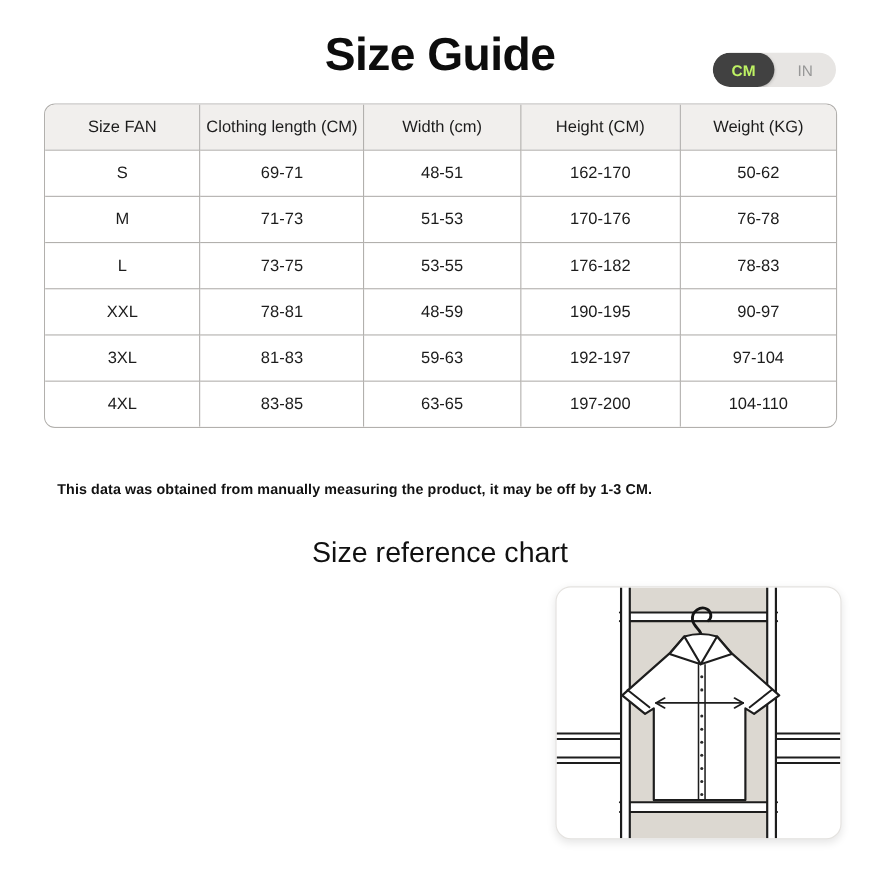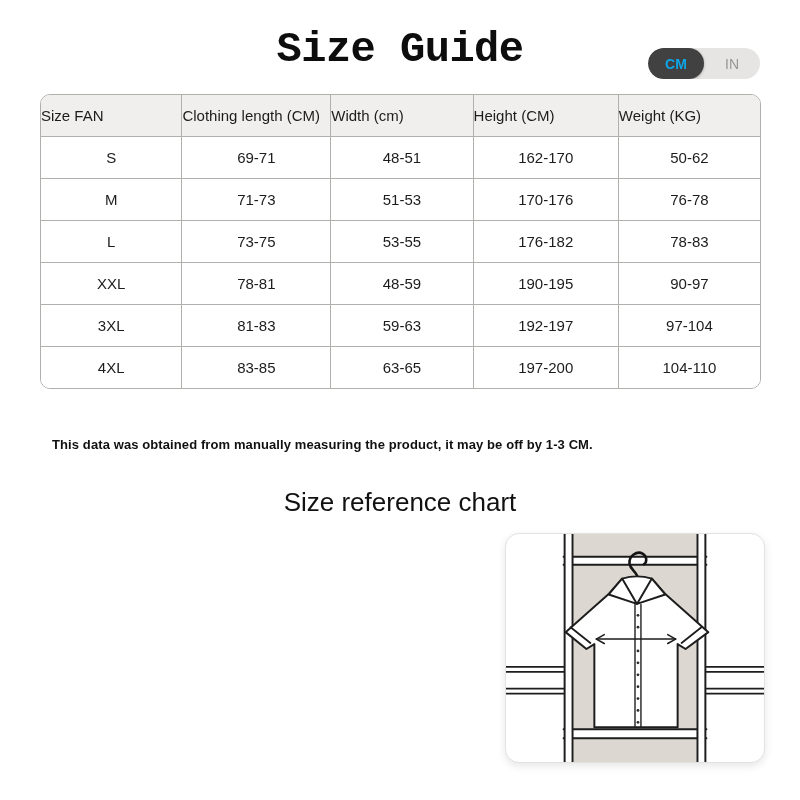--- a/index.html
+++ b/index.html
@@ -11,38 +11,37 @@
     color:#1c1c1c;
     overflow:hidden;
   }
 
   
   .page-title {
     position:absolute; top:26px; left:0; width:800px;
     text-align:center;
     font-size:42px; font-weight:800; letter-spacing:-0.5px;
     color:#0d0d0d;
-    font-family:Liberation Mono, monospace;
   }
   .unit-toggle {
     position:absolute; left:648px; top:48px;
     width:112px; height:31px;
     background:#e7e5e3;
     border-radius:16px;
     display:flex; align-items:center;
     overflow:hidden;
   }
   .unit-toggle .seg {
     flex:1; height:31px;
     display:flex; align-items:center; justify-content:center;
     font-size:14px; font-weight:600;
     cursor:pointer;
   }
   .unit-toggle .seg.active {
-    background:#414141; color:#0ea5e9;
+    background:#414141; color:#bef264;
     border-radius:16px;
     box-shadow:0 1px 3px rgba(0,0,0,.25);
   }
   .unit-toggle .seg.inactive { color:#979797; font-weight:500; }
 
   
   .size-table-wrap {
     position:absolute; left:40px; top:94px; width:721px;
     border:1.5px solid #b2b0ad;
     border-radius:10px;
@@ -52,21 +51,21 @@
   table.size-table { width:100%; border-collapse:collapse; table-layout:fixed; }
   .size-table col.c1 { width:19.6%; }
   .size-table col.c2 { width:20.7%; }
   .size-table col.c3 { width:19.8%; }
   .size-table col.c4 { width:20.2%; }
   .size-table col.c5 { width:19.7%; }
   .size-table th {
     height:41px;
     background:#f1efed;
     font-size:15px; font-weight:500; color:#1c1c1c;
-    text-align:left; vertical-align:middle;
+    text-align:center; vertical-align:middle;
     border-right:1px solid #b2b0ad;
     border-bottom:1px solid #b2b0ad;
   }
   .size-table td {
     height:42px;
     font-size:15px; font-weight:500; color:#1c1c1c;
     text-align:center; vertical-align:middle;
     background:#fff;
     border-right:1px solid #b2b0ad;
     border-bottom:1px solid #b2b0ad;

